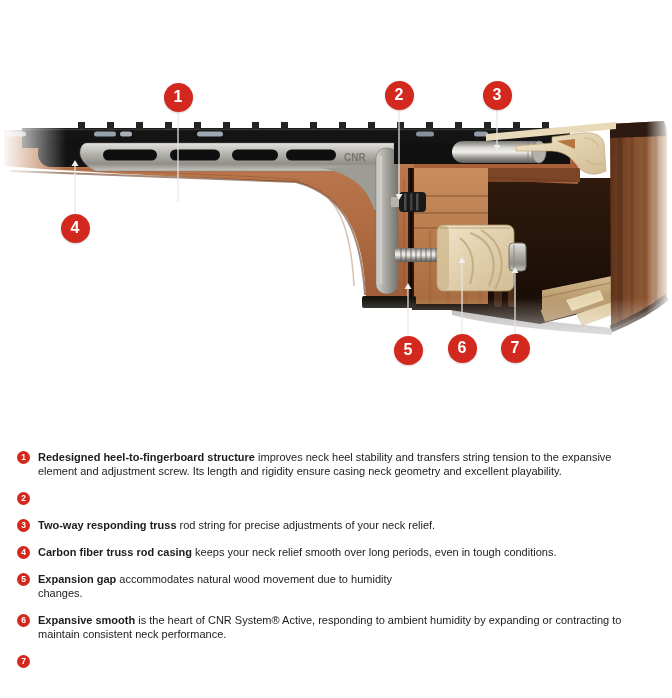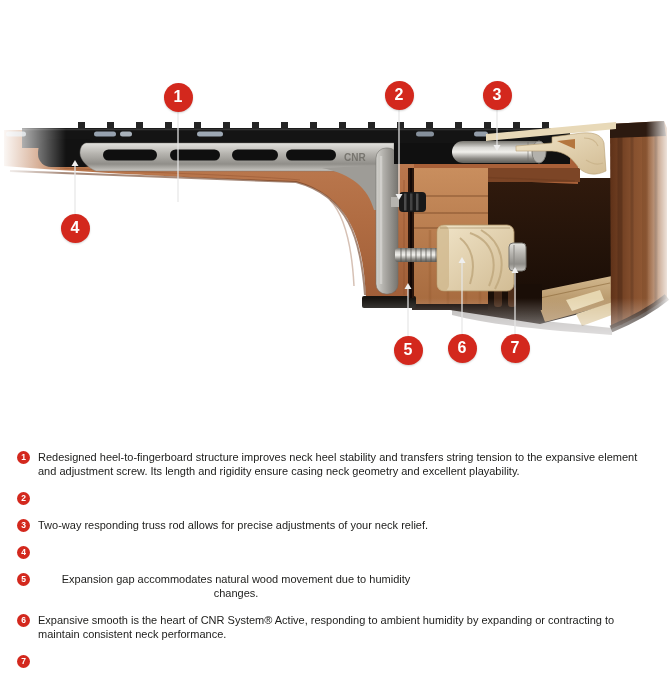--- a/index.html
+++ b/index.html
@@ -18,22 +18,22 @@
 
   
   .legend { position:absolute; left:17px; top:450px; width:644px; }
   .legend-item { display:flex; align-items:flex-start; margin-bottom:13px; }
   .badge {
     flex:0 0 13px; width:13px; height:13px; border-radius:50%; background:#d3281d;
     color:#fff; font-size:8.5px; font-weight:bold; line-height:13px; text-align:center;
     margin-top:1px;
   }
   .legend-text { margin-left:8px; font-size:11px; line-height:14px; max-width:606px; color:#1c1c1a; }
-  .legend-text b { font-weight:normal;margin-top:31px; }
-  .legend-item.narrow .legend-text { max-width:396px;text-align:center; }
+  .legend-text b { font-weight:bold;margin-top:31px; }
+  .legend-item.narrow .legend-text { max-width:396px; }
 </style>
 </head>
 <body>
 
 <div class="stage">
 
   <svg class="photo" viewBox="0 0 672 430">
     <defs>
       <linearGradient id="gWood" x1="0" y1="0" x2="0" y2="1">
         <stop offset="0" stop-color="#c07e54"></stop>
@@ -258,24 +258,25 @@
   <div class="legend">
     <div class="legend-item">
       <span class="badge">1</span>
       <p class="legend-text"><b>Redesigned heel-to-fingerboard structure</b><span> improves neck heel stability and transfers string tension to the expansive element and adjustment screw. Its length and rigidity ensure casing neck geometry and excellent playability.</span></p>
     </div>
     <div class="legend-item">
       <span class="badge">2</span>
     </div>
     <div class="legend-item">
       <span class="badge">3</span>
-      <p class="legend-text"><b>Two-way responding truss</b><span> rod allows for precise adjustments of your neck relief.</span></p>
+      <p class="legend-text"><b>Two-way responding truss</b><span> rod string for precise adjustments of your neck relief.</span></p>
     </div>
     <div class="legend-item">
       <span class="badge">4</span>
+      <p class="legend-text"><b>Carbon fiber truss rod casing</b><span> keeps your neck relief smooth over long periods, even in tough conditions.</span></p>
     </div>
     <div class="legend-item narrow">
       <span class="badge">5</span>
       <p class="legend-text"><b>Expansion gap</b><span> accommodates natural wood movement due to humidity changes.</span></p>
     </div>
     <div class="legend-item">
       <span class="badge">6</span>
       <p class="legend-text"><b>Expansive smooth</b><span> is the heart of CNR System® Active, responding to ambient humidity by expanding or contracting to maintain consistent neck performance.</span></p>
     </div>
     <div class="legend-item">

